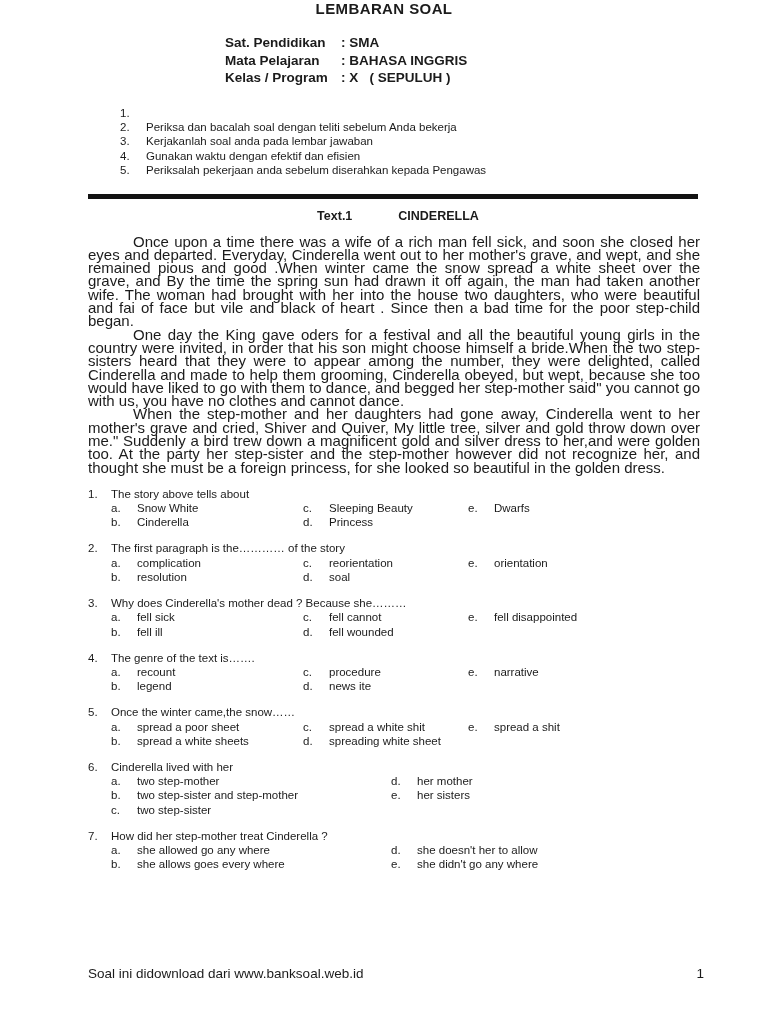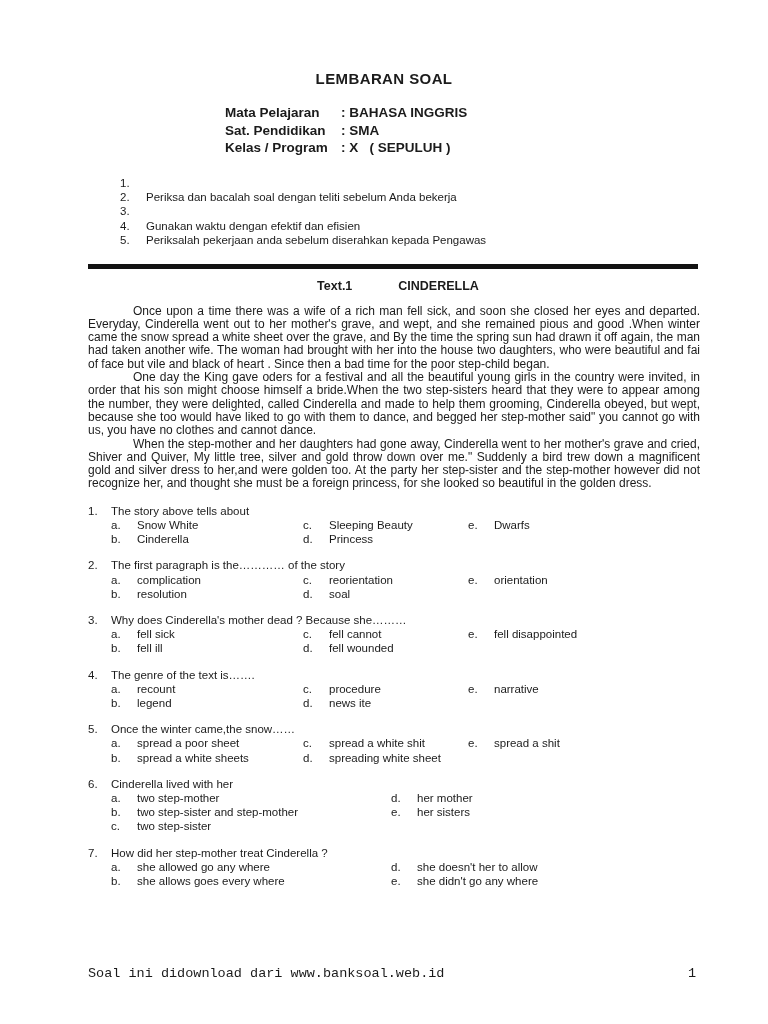--- a/index.html
+++ b/index.html
@@ -6,21 +6,20 @@
   html,body { background:#ffffff; }
   .page {
     position:relative;
     width:768px; height:1024px;
     background:#ffffff;
     color:#1b1b1b;
     font-family:"Liberation Sans", sans-serif;
     overflow:hidden;
   }
   .doc-title {
-    padding-top:70px;
     text-align:center;
     font-size:15px;
     font-weight:700;
     letter-spacing:.4px;
   }
   .meta-block { margin:17px 0 0 225px; }
   .meta-row { display:flex; font-size:13.5px; font-weight:700; line-height:17.5px; }
   .meta-label { width:116px; flex-shrink:0; }
   .meta-value { white-space:pre; }
 
@@ -32,77 +31,78 @@
   .thick-rule { height:5px; background:#121212; margin:16px 70px 0 88px; }
 
   .text1-heading {
     margin-top:9px;
     display:flex; justify-content:center; gap:46px;
     font-size:12.5px; font-weight:700; line-height:16px;padding-left:28px;
   }
 
   .paragraphs { margin:11px 68px 0 88px; }
   .para {
-    font-size:12px; line-height:13.3px;
+    font-size:15px; line-height:13.3px;
     text-align:justify; text-indent:45px;
   }
 
   .questions { margin:13px 68px 0 88px; }
   .question { margin-bottom:12px; font-size:11.5px; line-height:14.2px; }
   .q-header { display:flex; }
   .q-num { width:23px; flex-shrink:0; }
   .q-options { display:flex; margin-left:23px; }
   .q-options.cols-3 .q-col:nth-child(1) { width:192px; }
   .q-options.cols-3 .q-col:nth-child(2) { width:165px; }
   .q-options.cols-3 .q-col:nth-child(3) { flex:1; }
   .q-options.cols-2 .q-col:nth-child(1) { width:280px; }
   .q-options.cols-2 .q-col:nth-child(2) { flex:1; }
   .q-opt { display:flex; }
   .q-opt-letter { width:26px; flex-shrink:0; }
 
   .footer {
-    position:absolute; left:88px; right:72px; top:966px;
+    position:absolute; left:88px; right:64px; top:966px;
     display:flex; justify-content:space-between;
-    font-family:Liberation Mono, monospace;
+    font-family:Liberation Sans, sans-serif;
     font-size:13.5px; line-height:16px;
   }
 </style>
 </head>
 <body>
 
 <div class="page">
 
   <div class="doc-title">LEMBARAN SOAL</div>
 
   <div class="meta-block">
     <div class="meta-row">
+      <span class="meta-label">Sat. Pendidikan</span>
+      <span class="meta-value">: SMA</span>
+    </div>
+    <div class="meta-row">
       <span class="meta-label">Mata Pelajaran</span>
       <span class="meta-value">: BAHASA INGGRIS</span>
-    </div>
-    <div class="meta-row">
-      <span class="meta-label">Sat. Pendidikan</span>
-      <span class="meta-value">: SMA</span>
     </div>
     <div class="meta-row">
       <span class="meta-label">Kelas / Program</span>
       <span class="meta-value">: X   ( SEPULUH )</span>
     </div>
   </div>
 
   <div class="instructions">
     <div id="instructions-list">
         <div class="instr-item">
           <span class="instr-num">1.</span>
         </div>
         <div class="instr-item">
           <span class="instr-num">2.</span>
           <span class="instr-text">Periksa dan bacalah soal dengan teliti sebelum Anda bekerja</span>
         </div>
         <div class="instr-item">
           <span class="instr-num">3.</span>
+          <span class="instr-text">Kerjakanlah soal anda pada lembar jawaban</span>
         </div>
         <div class="instr-item">
           <span class="instr-num">4.</span>
           <span class="instr-text">Gunakan waktu dengan efektif dan efisien</span>
         </div>
         <div class="instr-item">
           <span class="instr-num">5.</span>
           <span class="instr-text">Periksalah pekerjaan anda sebelum diserahkan kepada Pengawas</span>
         </div>
       </div>

